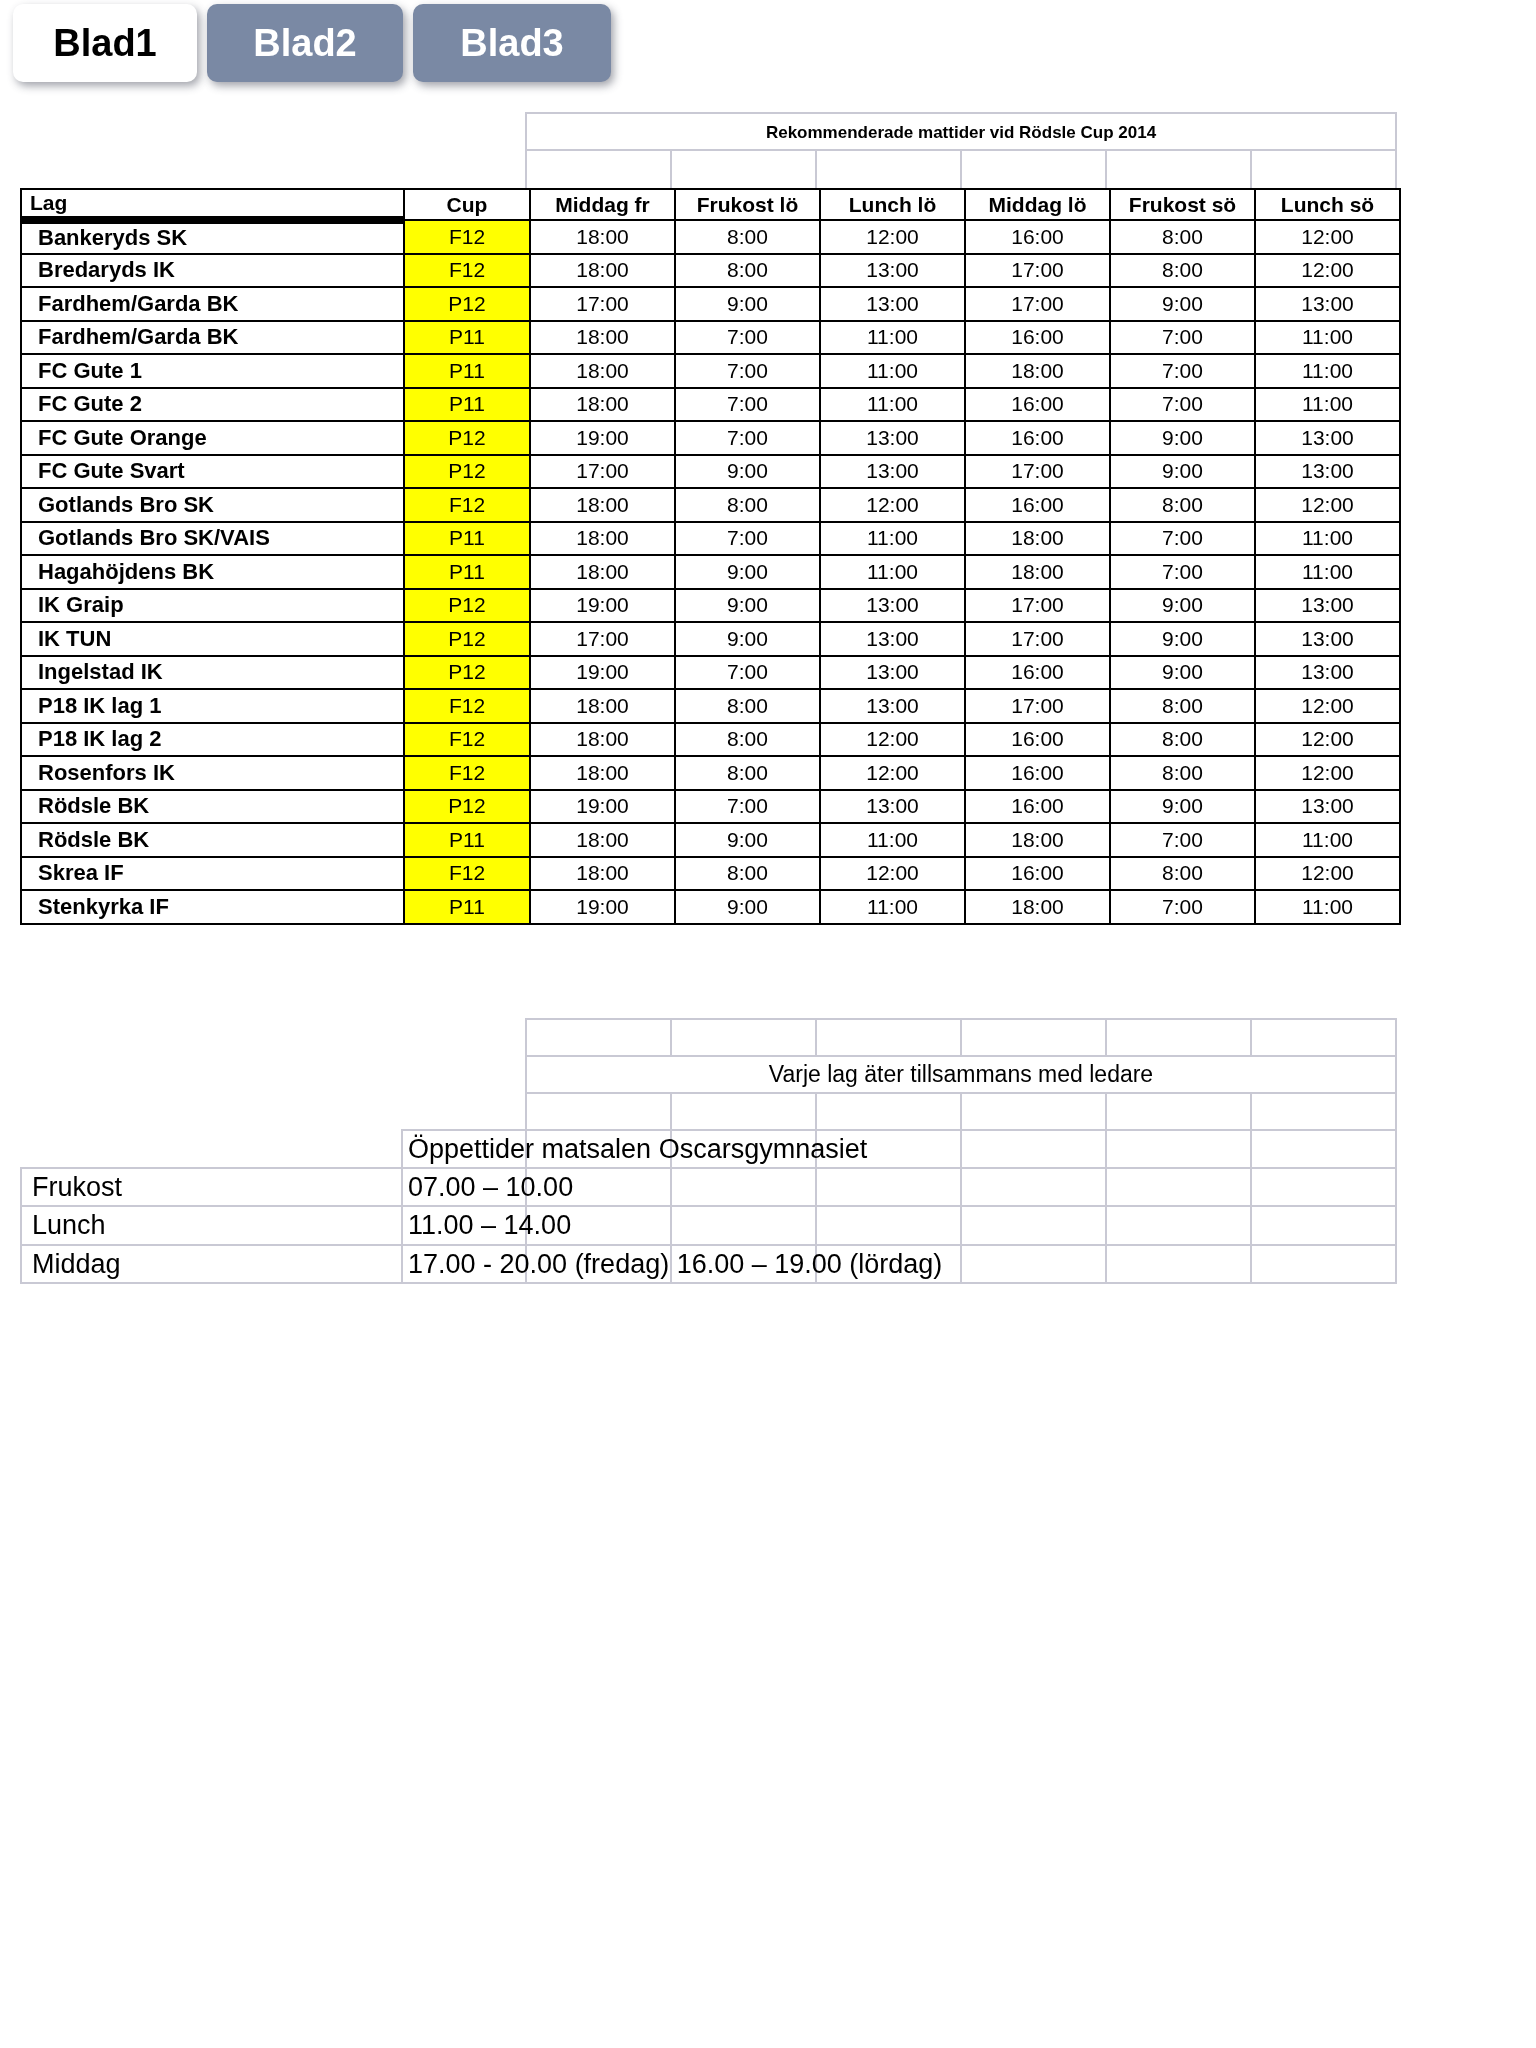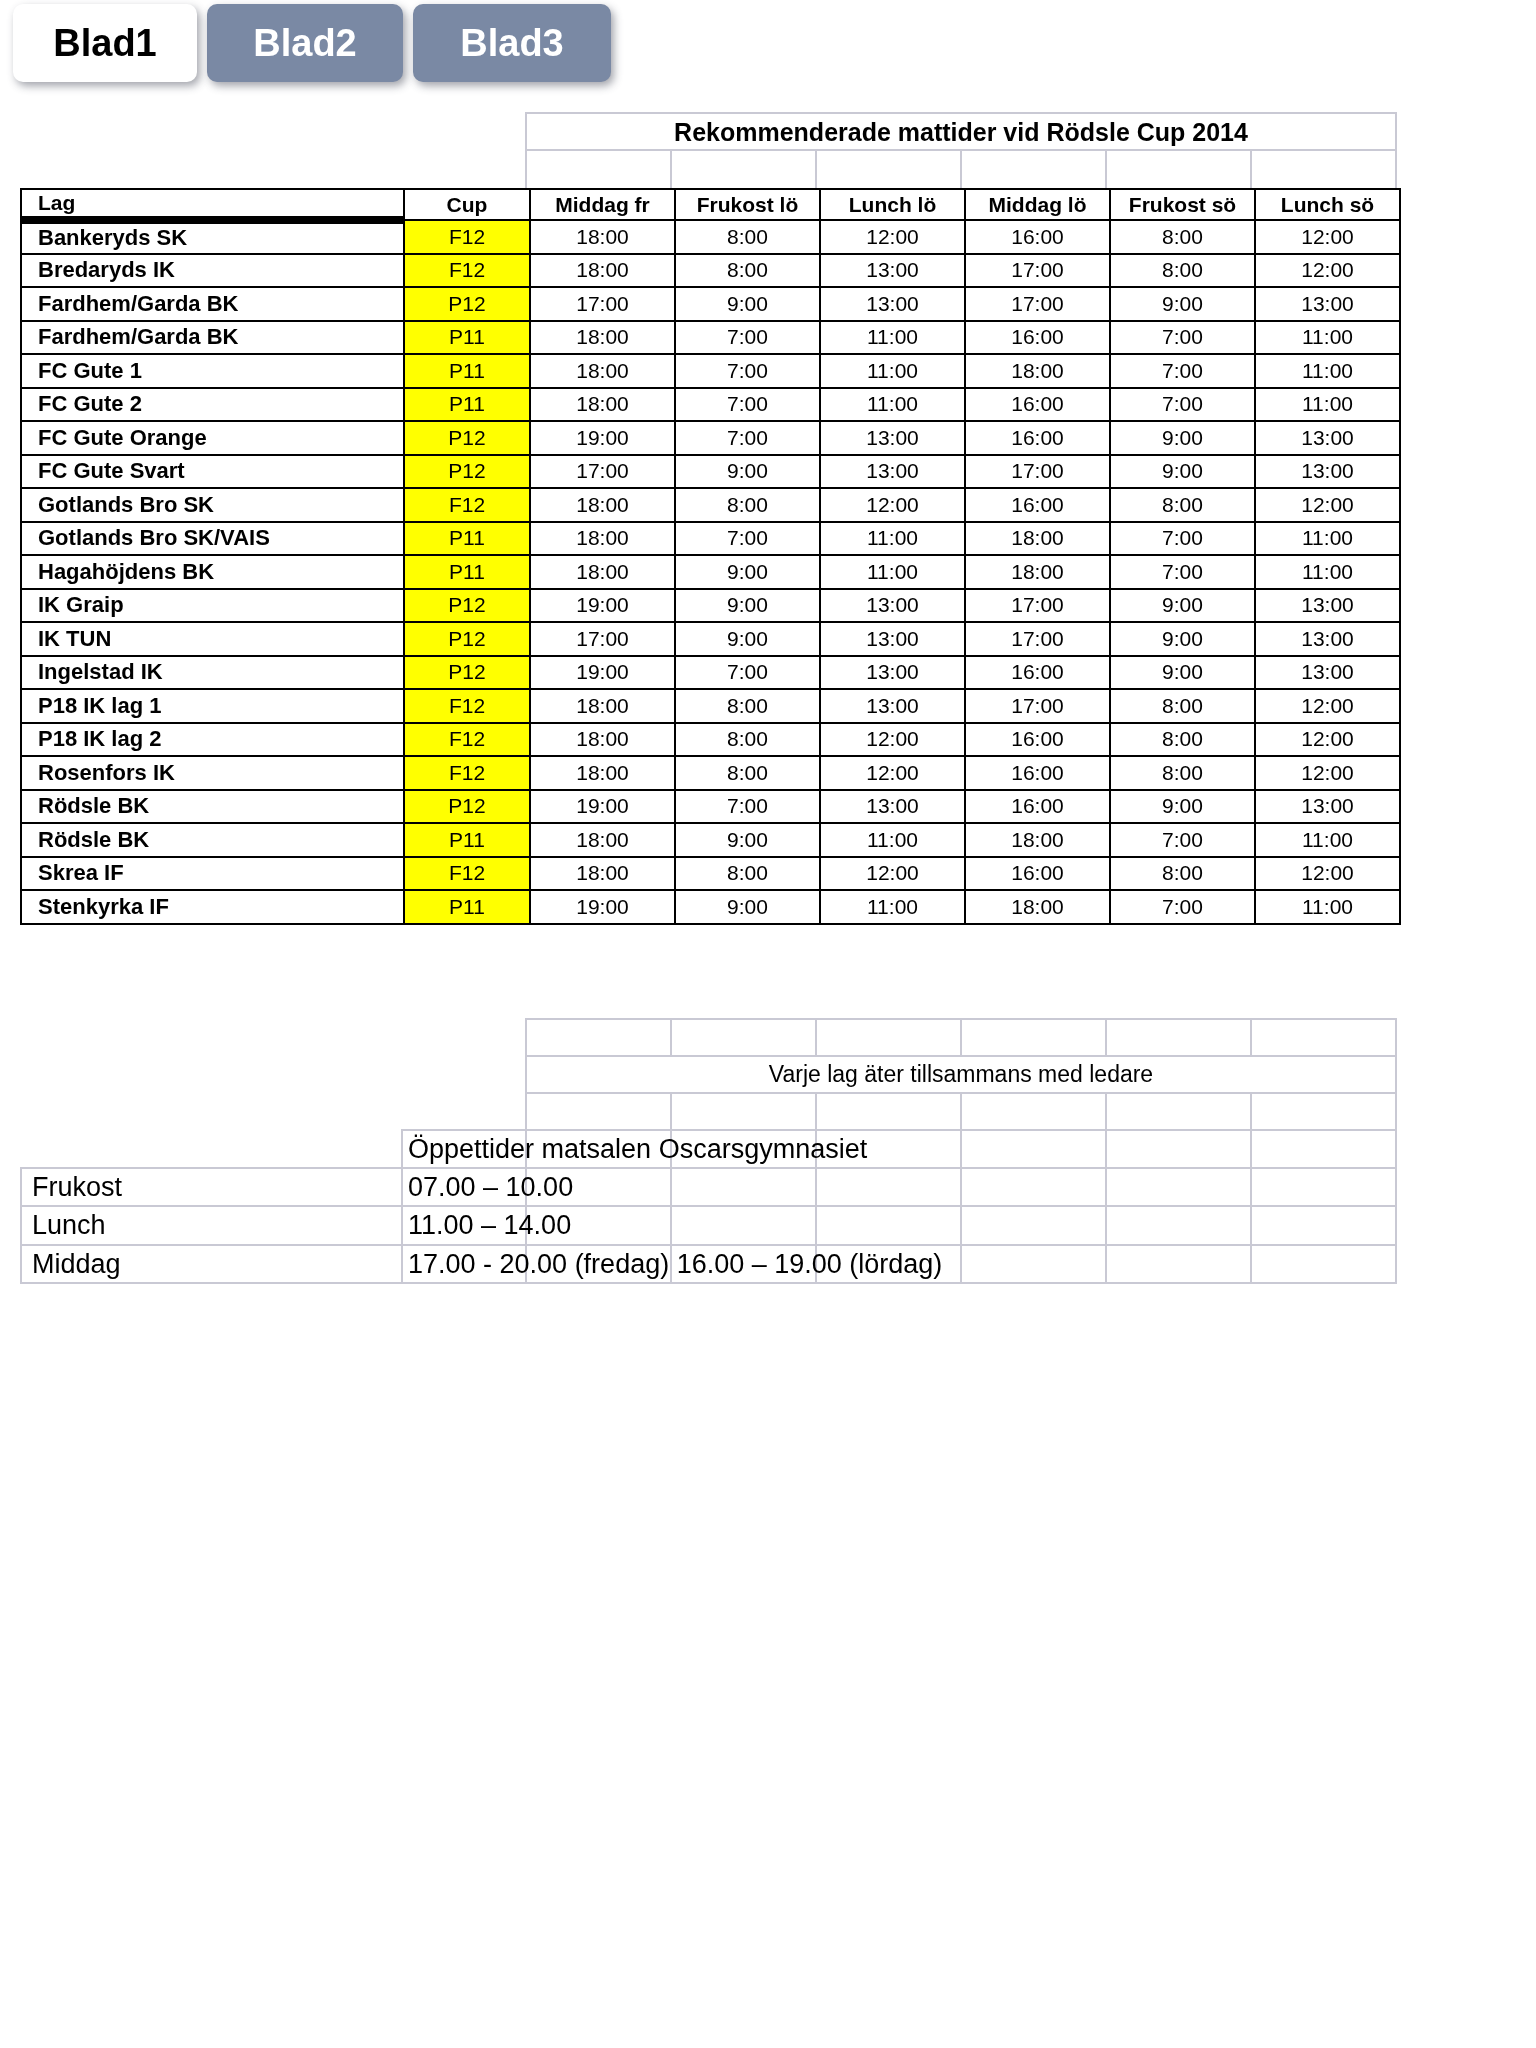--- a/index.html
+++ b/index.html
@@ -19,21 +19,21 @@
   .tab.inactive { background:var(--tab-inactive,#7a89a4); color:#fff; z-index:2; }
   #tab-1 { left:13px;  width:184px; }
   #tab-2 { left:207px; width:196px; }
   #tab-3 { left:413px; width:198px; }
 
   
   .titlebox {
     position:absolute; left:525px; top:112px; width:872px; height:41px;
     border:2px solid var(--grid-line,#c9c9d4); box-sizing:border-box;
     display:flex; align-items:center; justify-content:center;
-    font-weight:bold; font-size:25px; background:#fff; z-index:1;
+    font-weight:bold; font-size:17px; background:#fff; z-index:1;
   }
   .lcell {
     position:absolute; border:2px solid var(--grid-line,#c9c9d4);
     box-sizing:border-box; background:#fff; z-index:1;
   }
   .notecell {
     position:absolute; left:525px; top:1055px; width:872px; height:39px;
     border:2px solid var(--grid-line,#c9c9d4); box-sizing:border-box;
     display:flex; align-items:center; justify-content:center;
     font-size:23px; background:#fff; z-index:2;
@@ -41,21 +41,21 @@
 
   
   table.meals {
     position:absolute; left:20px; top:188px;
     border-collapse:collapse; table-layout:fixed; background:#fff; z-index:2;
   }
   table.meals th, table.meals td {
     border:2px solid #000; box-sizing:border-box; overflow:hidden; white-space:nowrap;
   }
   table.meals th { height:31px; font-size:21px; font-weight:bold; text-align:center; padding:0 6px; }
-  table.meals th.col-lag { text-align:left; padding-left:16px; border-bottom:8px solid #000; }
+  table.meals th.col-lag { text-align:left; padding-left:8px; border-bottom:8px solid #000; }
   table.meals td { height:33.5px; font-size:21px; text-align:center; padding:0 4px; }
   table.meals td.team { text-align:left; font-weight:bold; font-size:22px; padding-left:16px; }
   table.meals td.cup  { background:var(--cup,#ffff00);text-align:center; }
 
   
   .btext { position:absolute; z-index:4; font-size:27px; white-space:nowrap; }
   .btext.heading { left:408px; top:1129px; height:40px; line-height:40px; }
   .blabel-0 { left:32px;  top:1167px; height:40px; line-height:40px; }
   .bvalue-0 { left:408px; top:1167px; height:49px; line-height:40px; }
   .blabel-1 { left:32px;  top:1205px; height:41px; line-height:41px; }

